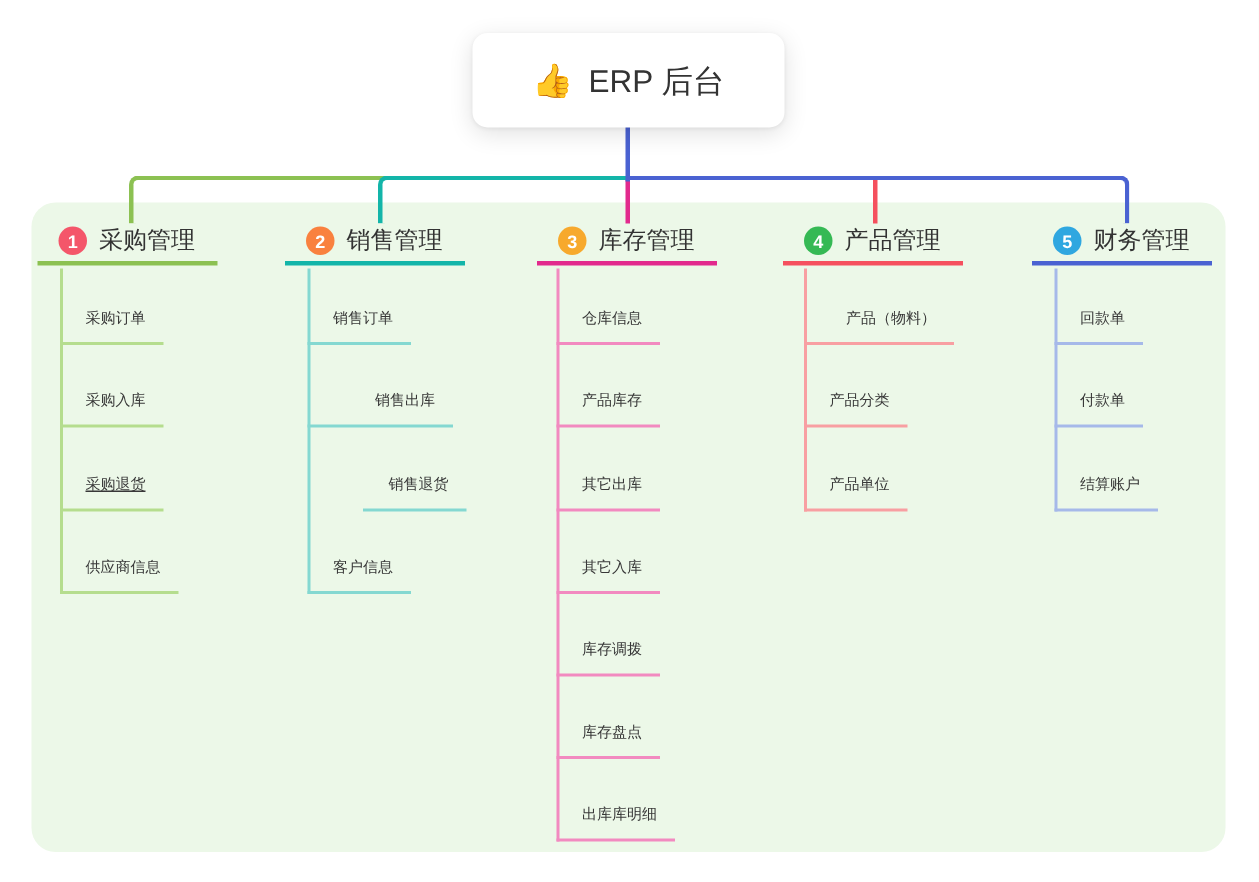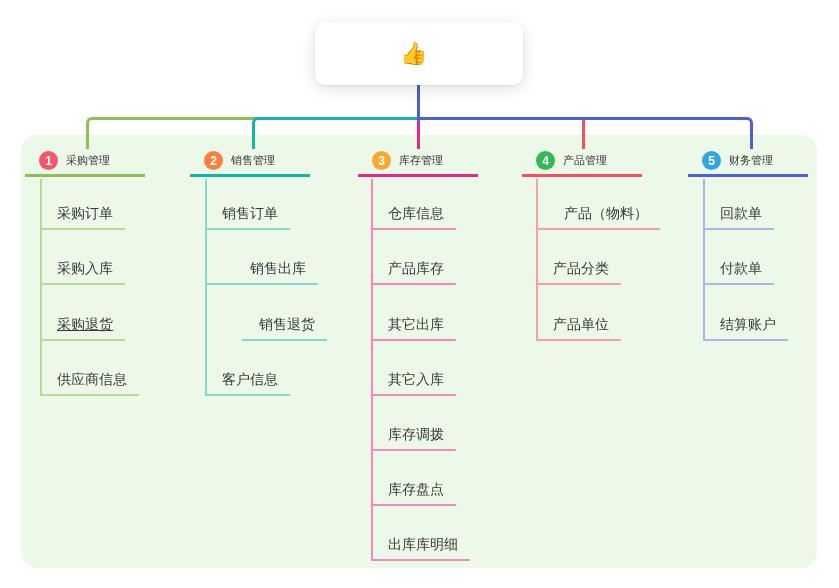--- a/index.html
+++ b/index.html
@@ -32,46 +32,47 @@
   .branch-title {
     position: absolute; top: 147px; width: 120px; height: 30px;
     border-bottom: 3px solid; display: flex; align-items: center;
     padding-left: 14px; z-index: 4; cursor: default;
   }
   .badge {
     width: 19px; height: 19px; border-radius: 50%; flex: 0 0 19px;
     color: #ffffff; font-size: 12px; font-weight: bold;
     display: flex; align-items: center; justify-content: center; margin-right: 8px;
   }
-  .branch-label { font-size: 11px; color: #333333; white-space: nowrap; }
+  .branch-label { font-size: 16px; color: #333333; white-space: nowrap; }
 
   
   .vline { position: absolute; width: 2px; z-index: 2; }
   .child {
     position: absolute; display: inline-block; white-space: nowrap;
-    font-size: 14px; line-height: 20px; color: #383838;
+    font-size: 10px; line-height: 20px; color: #383838;
     padding: 0 12px 5px 17px; border-bottom: 2px solid; z-index: 4;
   }
 </style>
 </head>
 <body>
 
 <div class="stage">
 
   <div class="panel" style="background-color: rgb(236, 248, 232);"></div>
 
   <div class="elbow left" style="left: 86px; width: 333px; border-color: rgb(140, 193, 82);"></div>
   <div class="elbow left" style="left: 252px; width: 167px; border-color: rgb(19, 181, 169);"></div>
   <div class="elbow right" style="left: 419px; width: 334px; border-color: rgb(74, 98, 210);"></div>
   <div class="vdrop" style="left: 417px; top: 120px; height: 29px; background-color: rgb(226, 42, 141);"></div>
   <div class="vdrop" style="left: 582px; top: 120px; height: 29px; background-color: rgb(245, 80, 94);"></div>
   <div class="root-line" style="background-color: rgb(74, 98, 210);"></div>
 
   <div class="root-node">
     <span class="emoji">👍</span>
+    <span>ERP 后台</span>
   </div>
 
   <div class="branch-title" style="left: 25px; border-bottom-color: rgb(140, 193, 82);">
     <span class="badge" style="background-color: rgb(244, 86, 106);">1</span>
     <span class="branch-label">采购管理</span>
   </div>
   <div class="vline" style="left: 40px; top: 179px; height: 217px; background-color: rgb(181, 221, 142);"></div>
   <div class="child" style="left: 40px; top: 203px; border-bottom-color: rgb(181, 221, 142);">采购订单</div>
   <div class="child" style="left: 40px; top: 258px; border-bottom-color: rgb(181, 221, 142);">采购入库</div>
   <div class="child" style="left: 40px; top: 314px; border-bottom-color: rgb(181, 221, 142); text-decoration: underline;">采购退货</div>

